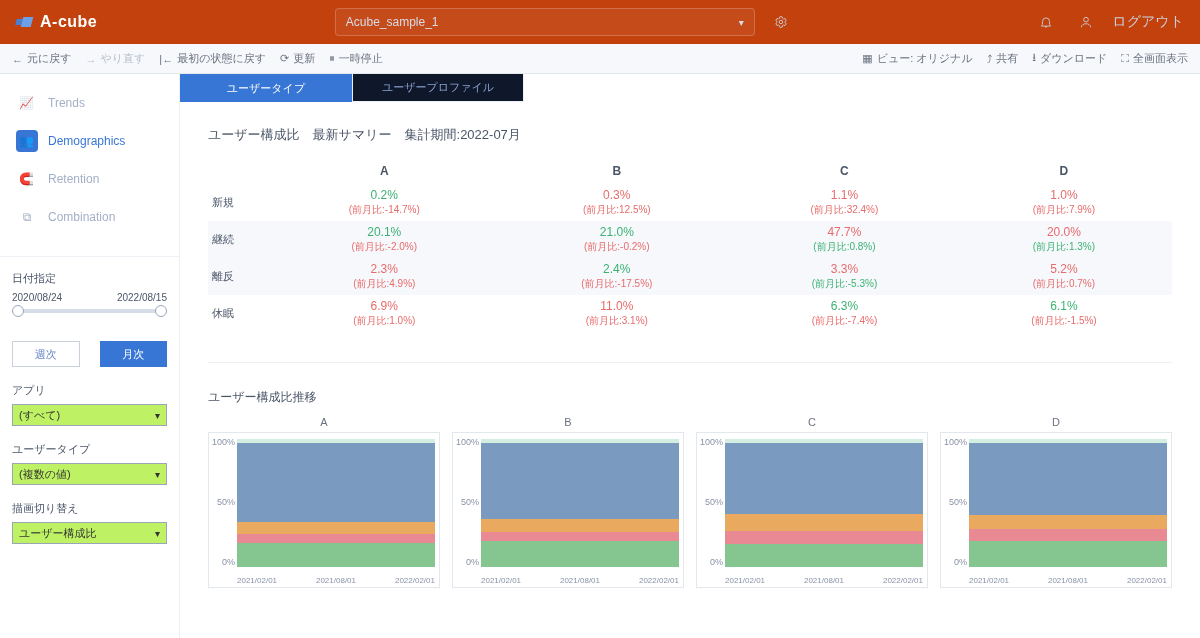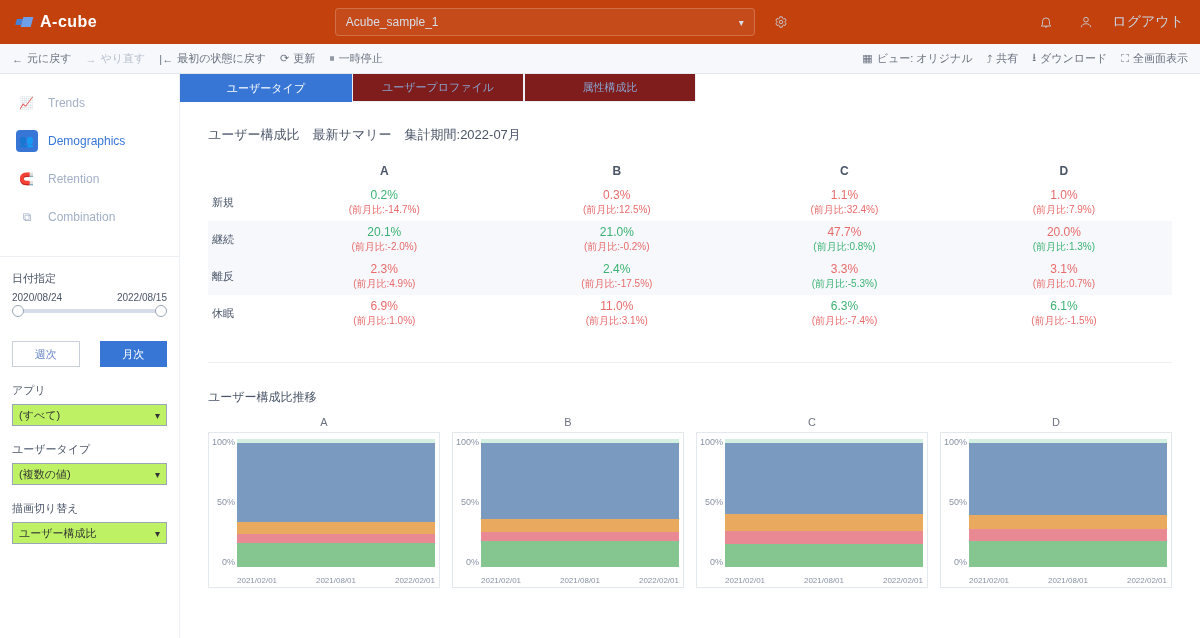--- a/index.html
+++ b/index.html
@@ -39,21 +39,21 @@
 .slider-track { height: 4px; background: #d7dde8; border-radius: 2px; position: relative; margin: 6px 2px 12px; }
 .slider-knob { position: absolute; top: -4px; width: 12px; height: 12px; background: #fff; border: 1px solid #9aa6b8; border-radius: 50%; }
 .toggle-row { display: flex; gap: 20px; }
 .toggle-btn { flex: 1; height: 26px; display: flex; align-items: center; justify-content: center; font-size: 11px; border: 1px solid #c9d0db; background: #fff; color: #6b88c7; cursor: pointer; }
 .toggle-btn.active { background: #3876d6; color: #fff; border-color: #3876d6; }
 .select-box { width: 100%; height: 22px; border: 1px solid #9aa6b8; background: #bef264; padding: 0 6px; font-size: 11px; color: #333; display: flex; align-items: center; justify-content: space-between; }
 
 
 .main { flex: 1; overflow: auto; }
 .tabs-row { display: flex; gap: 0; padding-left: 0; }
-.tab { width: 172px; height: 28px; display: flex; align-items: center; justify-content: center; font-size: 11px; color: #8aa3cf; border: 1px solid #eceff4; border-top: none; background: #7f1d1d; cursor: pointer; }
+.tab { width: 172px; height: 28px; display: flex; align-items: center; justify-content: center; font-size: 11px; color: #8aa3cf; border: 1px solid #eceff4; border-top: none; background: #0f172a; cursor: pointer; }
 .tab:first-child { margin-left: 0; background: #3876d6; color: #fff; border: 1px solid #3876d6; }
 .content { padding: 24px 28px 20px; }
 .section-title { font-size: 13px; color: #4a5568; margin-bottom: 14px; font-weight: 500; }
 
 
 .summary-table { width: 100%; border-collapse: collapse; margin-bottom: 30px; }
 .summary-table th { font-size: 12px; font-weight: 600; color: #4a5568; padding: 6px; text-align: center; }
 .summary-table td { font-size: 11px; padding: 4px; text-align: center; }
 .summary-table tr.band { background: #f6f8fb; }
 .row-label { width: 60px; text-align: left !important; color: #4a5568; font-size: 11px; padding-left: 4px !important; }
@@ -194,21 +194,20 @@
         <span>ユーザー構成比</span>
           <span class="chevron">▾</span>
       </div>
     </div>
   </div>
 
   <div class="main">
     <div class="tabs-row">
       <div class="tab">ユーザータイプ</div>
       <div class="tab">ユーザープロファイル</div>
-      <div class="tab">属性構成比</div>
     </div>
 
     <div class="content">
       <div class="section-title">ユーザー構成比　最新サマリー　集計期間:2022-07月</div>
 
       <table class="summary-table">
         <thead>
             <tr id="summary-head">
               <th></th>
               <th>A</th>
@@ -264,21 +263,21 @@
               </td>
               <td>
                 <span class="val pos">2.4%</span>
                 <span class="sub neg">(前月比:-17.5%)</span>
               </td>
               <td>
                 <span class="val neg">3.3%</span>
                 <span class="sub pos">(前月比:-5.3%)</span>
               </td>
               <td>
-                <span class="val neg">3.1%</span>
+                <span class="val neg">5.2%</span>
                 <span class="sub neg">(前月比:0.7%)</span>
               </td>
             </tr>
             <tr>
               <td class="row-label">休眠</td>
               <td>
                 <span class="val neg">6.9%</span>
                 <span class="sub neg">(前月比:1.0%)</span>
               </td>
               <td>

